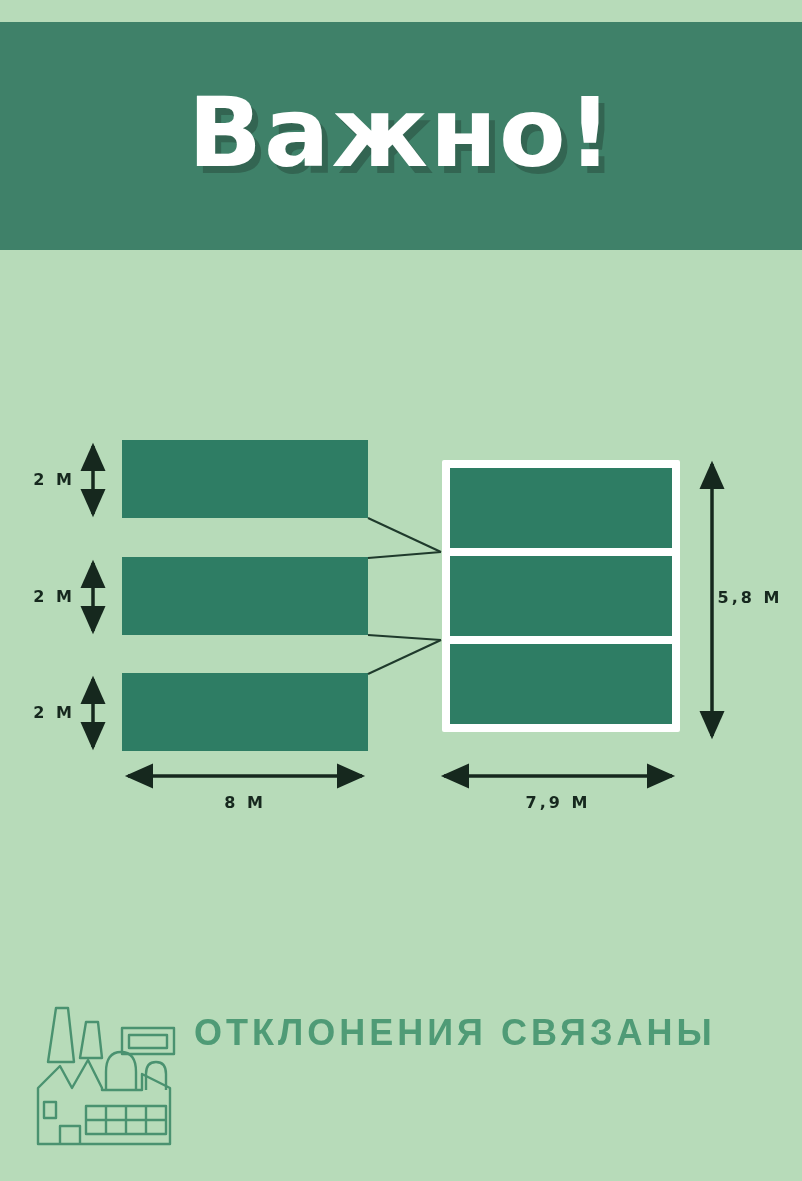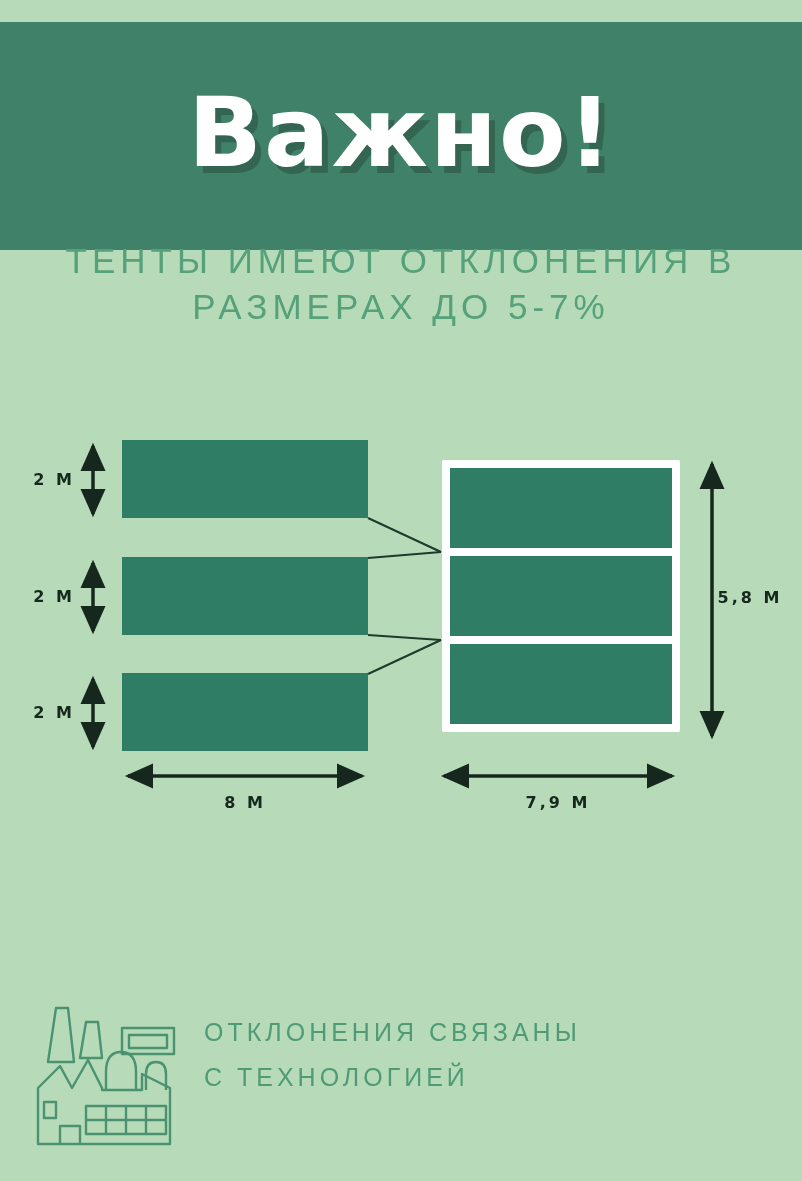--- a/index.html
+++ b/index.html
@@ -41,42 +41,38 @@
   .dim-label{
     font-family:"DejaVu Sans",sans-serif;
     font-weight:700;
     font-size:16px;
     letter-spacing:3px;
     fill:#16281e;
   }
   
   #factory{position:absolute;left:30px;top:1002px;width:148px;height:148px;}
   #footer-text{
-    position:absolute;left:204px;top:1010px;
+    position:absolute;left:194px;top:1010px;
     color:#4f9b76;
-    font-size:25px;
+    font-size:36px;
     letter-spacing:4px;
     line-height:45px;
     white-space:nowrap;
-    font-weight:400;
+    font-weight:700;
   }
 </style>
 </head>
 <body>
 
 <div id="poster">
 
   <div id="header-band">
     <div id="header-title">Важно!</div>
   </div>
 
-  <div id="subtitle">
-    <div>ТЕНТЫ ИМЕЮТ ОТКЛОНЕНИЯ В</div>
-    <div>РАЗМЕРАХ ДО 5-7%</div>
-  </div>
 
   <svg id="diagram" viewBox="0 0 802 400" xmlns="http://www.w3.org/2000/svg">
     <defs>
       <marker id="ah" viewBox="0 0 10 8" markerWidth="9" markerHeight="8" refX="8" refY="4" orient="auto-start-reverse">
         <path d="M0,0 L9,4 L0,8 Z" fill="#16281e"></path>
       </marker>
     </defs>
 
     <rect x="122" y="20" width="246" height="78" fill="#2e7d64"></rect>
     <rect x="122" y="137" width="246" height="78" fill="#2e7d64"></rect>
@@ -131,16 +127,15 @@
       <line x1="116" y1="104" x2="116" y2="132"></line>
       <line x1="56" y1="118" x2="136" y2="118"></line>
 
       <path d="M30,142 L30,124 L50,124 L50,142"></path>
       <rect x="14" y="100" width="12" height="16"></rect>
     </g>
   </svg>
 
   <div id="footer-text">
     <div>ОТКЛОНЕНИЯ СВЯЗАНЫ</div>
-    <div>С ТЕХНОЛОГИЕЙ</div>
   </div>
 
 </div>
 
 </body></html>

